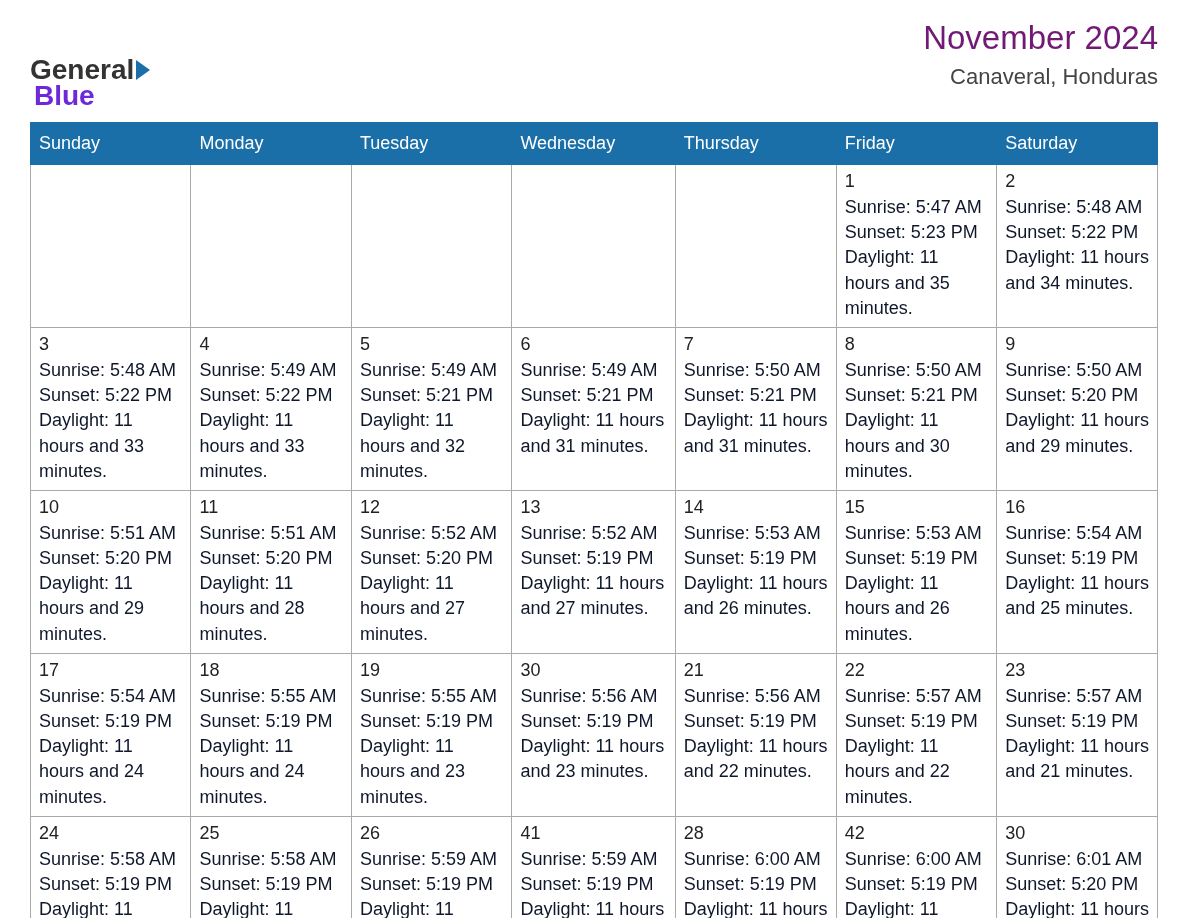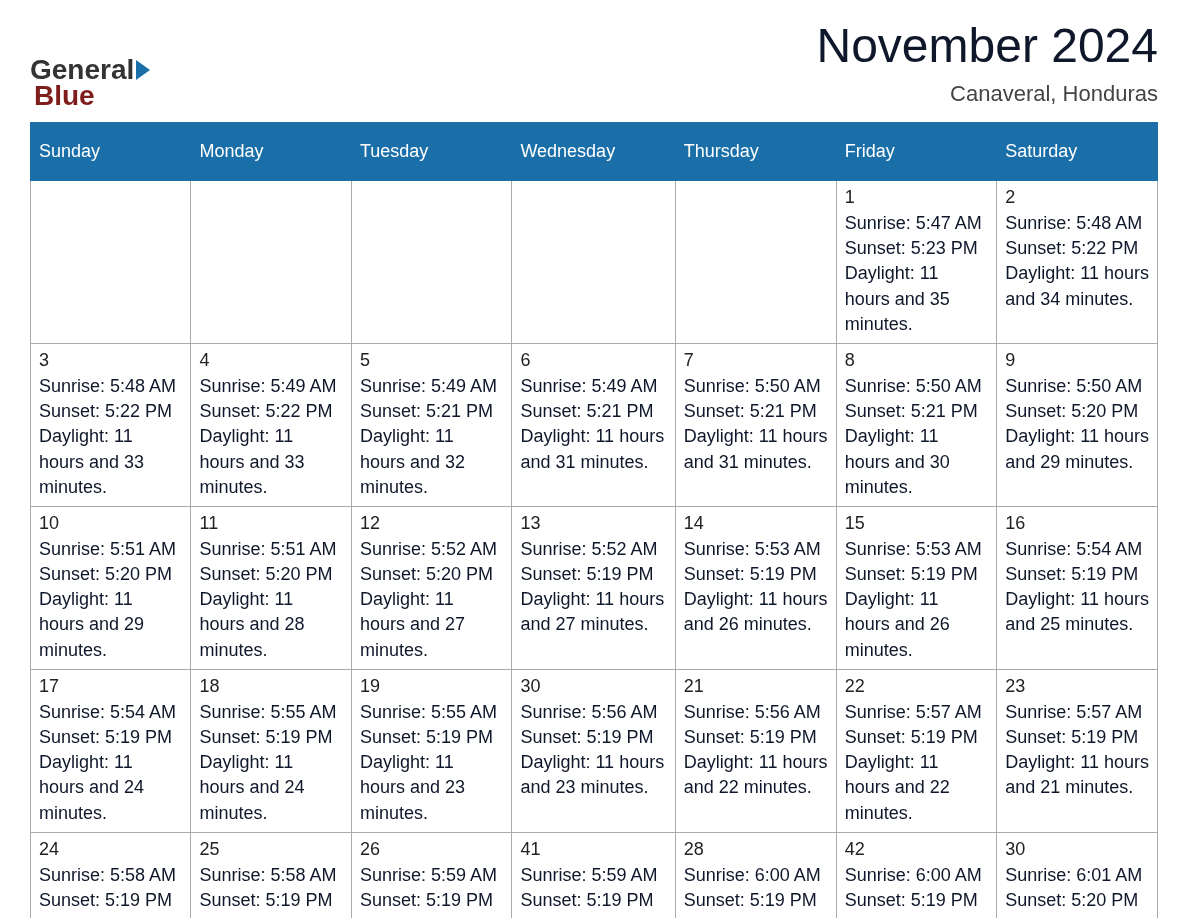--- a/index.html
+++ b/index.html
@@ -33,47 +33,47 @@
     .logo-arrow {
       width: 0;
       height: 0;
       border-left: 14px solid #1a6fa8;
       border-top: 10px solid transparent;
       border-bottom: 10px solid transparent;
       display: inline-block;
       margin: 0 2px;
     }
     .logo-blue {
-      color: #7f1d1d;
+      color: #6d28d9;
       font-size: 28px;
       font-weight: bold;
     }
     .title-area {
       text-align: right;
     }
     .month-title {
-      font-size: 48px;
+      font-size: 33px;
       font-weight: normal;
-      color: #0f172a;
+      color: #701a75;
       line-height: 1.1;
     }
     .location-title {
       font-size: 22px;
       color: #444;
       margin-top: 8px;
     }
     .calendar {
       width: 100%;
       border-collapse: collapse;
       margin-top: 10px;
     }
     .calendar thead th {
       background-color: #1a6fa8;
       color: #fff;
-      padding: 18px 8px;
+      padding: 10px 8px;
       font-size: 18px;
       font-weight: normal;
       text-align: left;
       border: 1px solid #1a6fa8;
     }
     .calendar tbody td {
       border: 1px solid #aaa;
       vertical-align: top;
       padding: 6px 8px;
       width: 170px;

